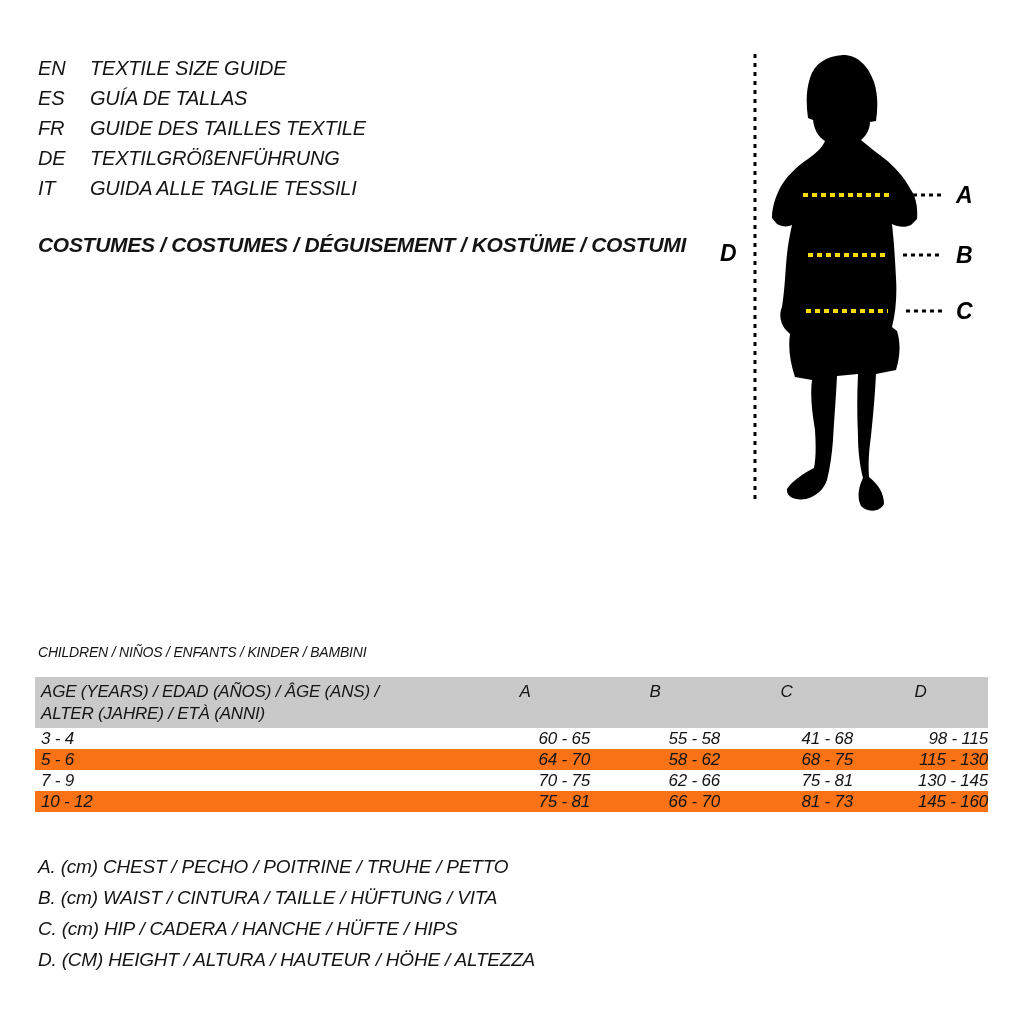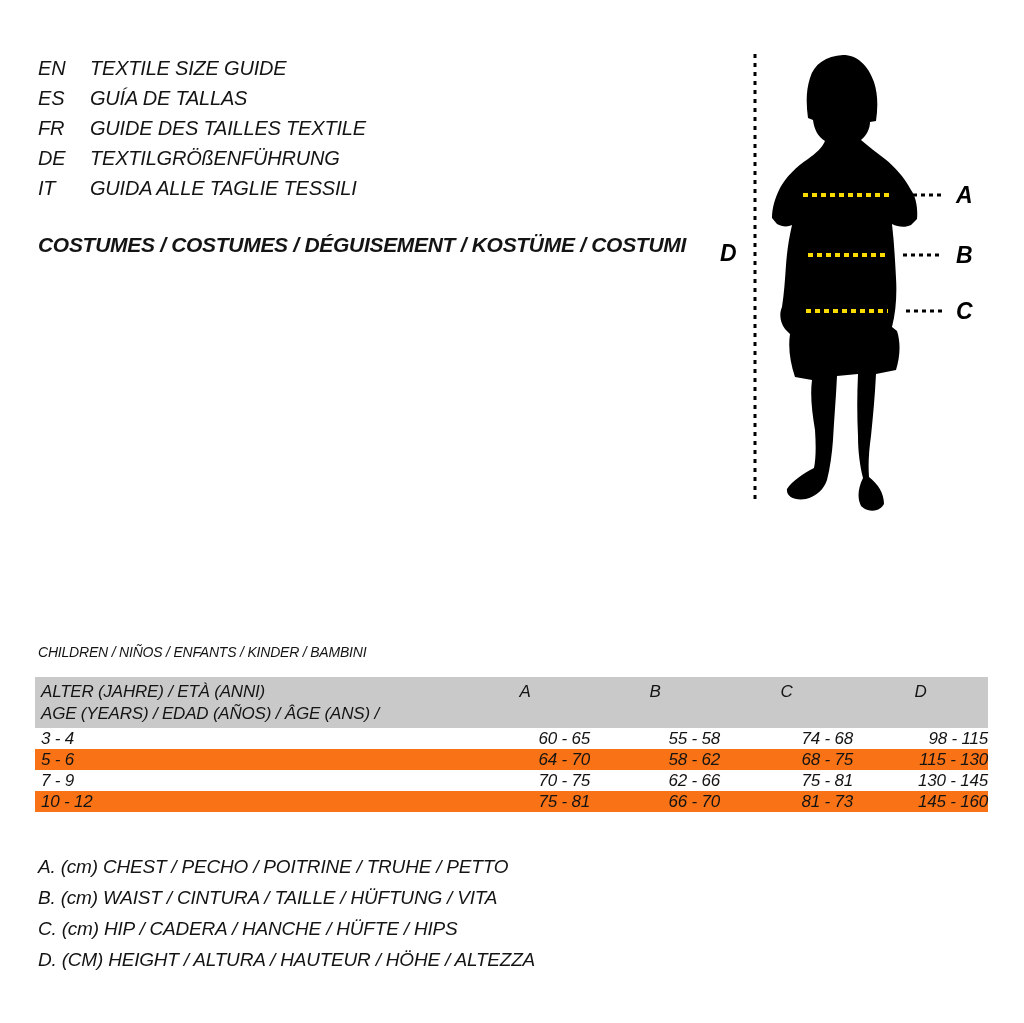--- a/index.html
+++ b/index.html
@@ -123,33 +123,33 @@
       <text class="diag-label" x="256" y="279">C</text>
       <text class="diag-label" x="20" y="221">D</text>
     </svg>
   </div>
 
   <div class="section-title">CHILDREN / NIÑOS / ENFANTS / KINDER / BAMBINI</div>
 
   <div class="size-table">
     <div class="t-header">
       <div class="age-head">
+        <div>AGE (YEARS) / EDAD (AÑOS) / ÂGE (ANS) /</div>
         <div>ALTER (JAHRE) / ETÀ (ANNI)</div>
-        <div>AGE (YEARS) / EDAD (AÑOS) / ÂGE (ANS) /</div>
       </div>
       <div class="col-head">A</div>
       <div class="col-head">B</div>
       <div class="col-head">C</div>
       <div class="col-head">D</div>
     </div>
     <div class="t-row">
       <div class="age-cell">3 - 4</div>
       <div class="val">60 - 65</div>
       <div class="val">55 - 58</div>
-      <div class="val">74 - 68</div>
+      <div class="val">41 - 68</div>
       <div class="val">98 - 115</div>
     </div>
     <div class="t-row alt">
       <div class="age-cell">5 - 6</div>
       <div class="val">64 - 70</div>
       <div class="val">58 - 62</div>
       <div class="val">68 - 75</div>
       <div class="val">115 - 130</div>
     </div>
     <div class="t-row">

